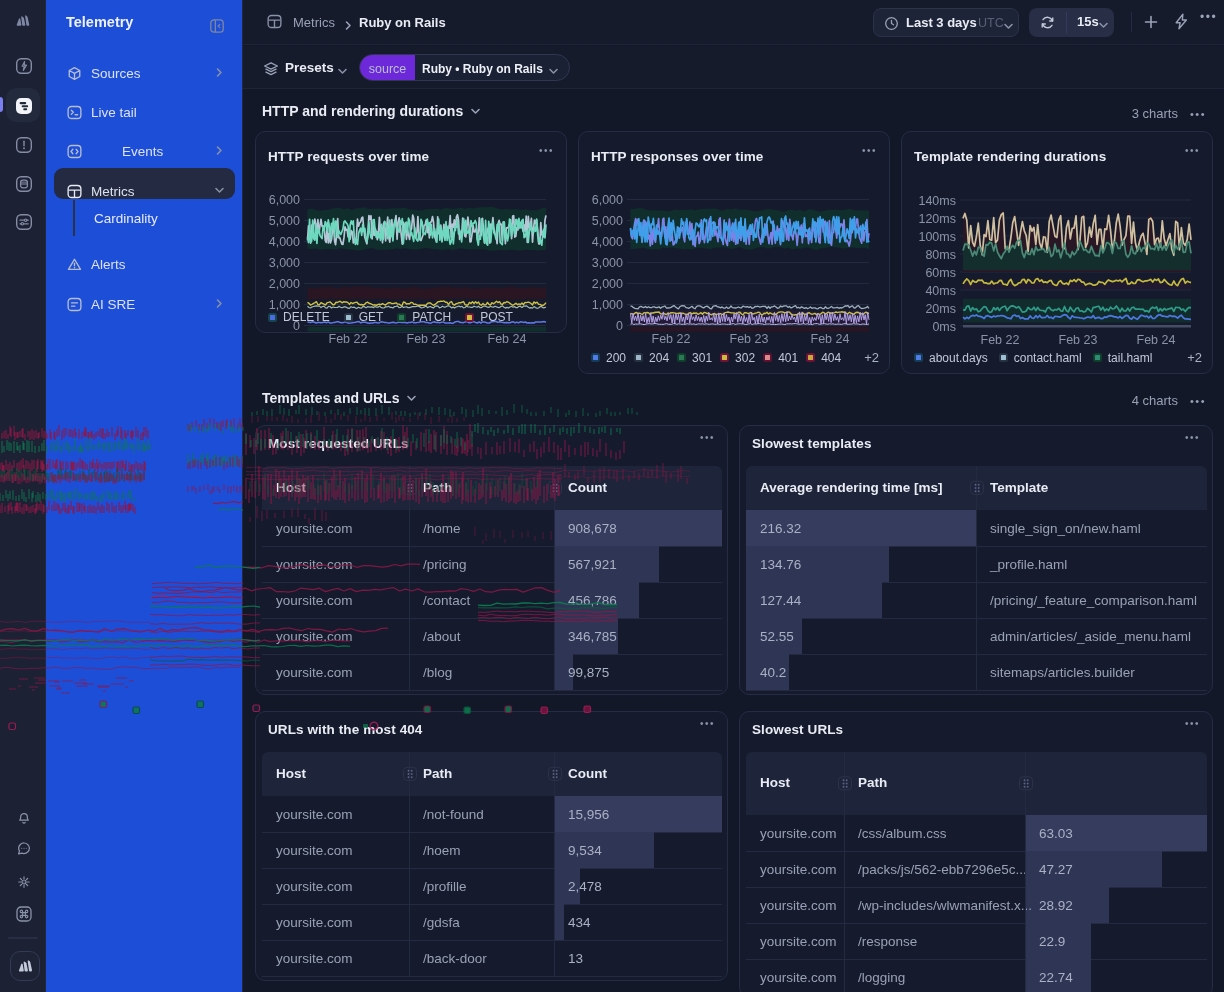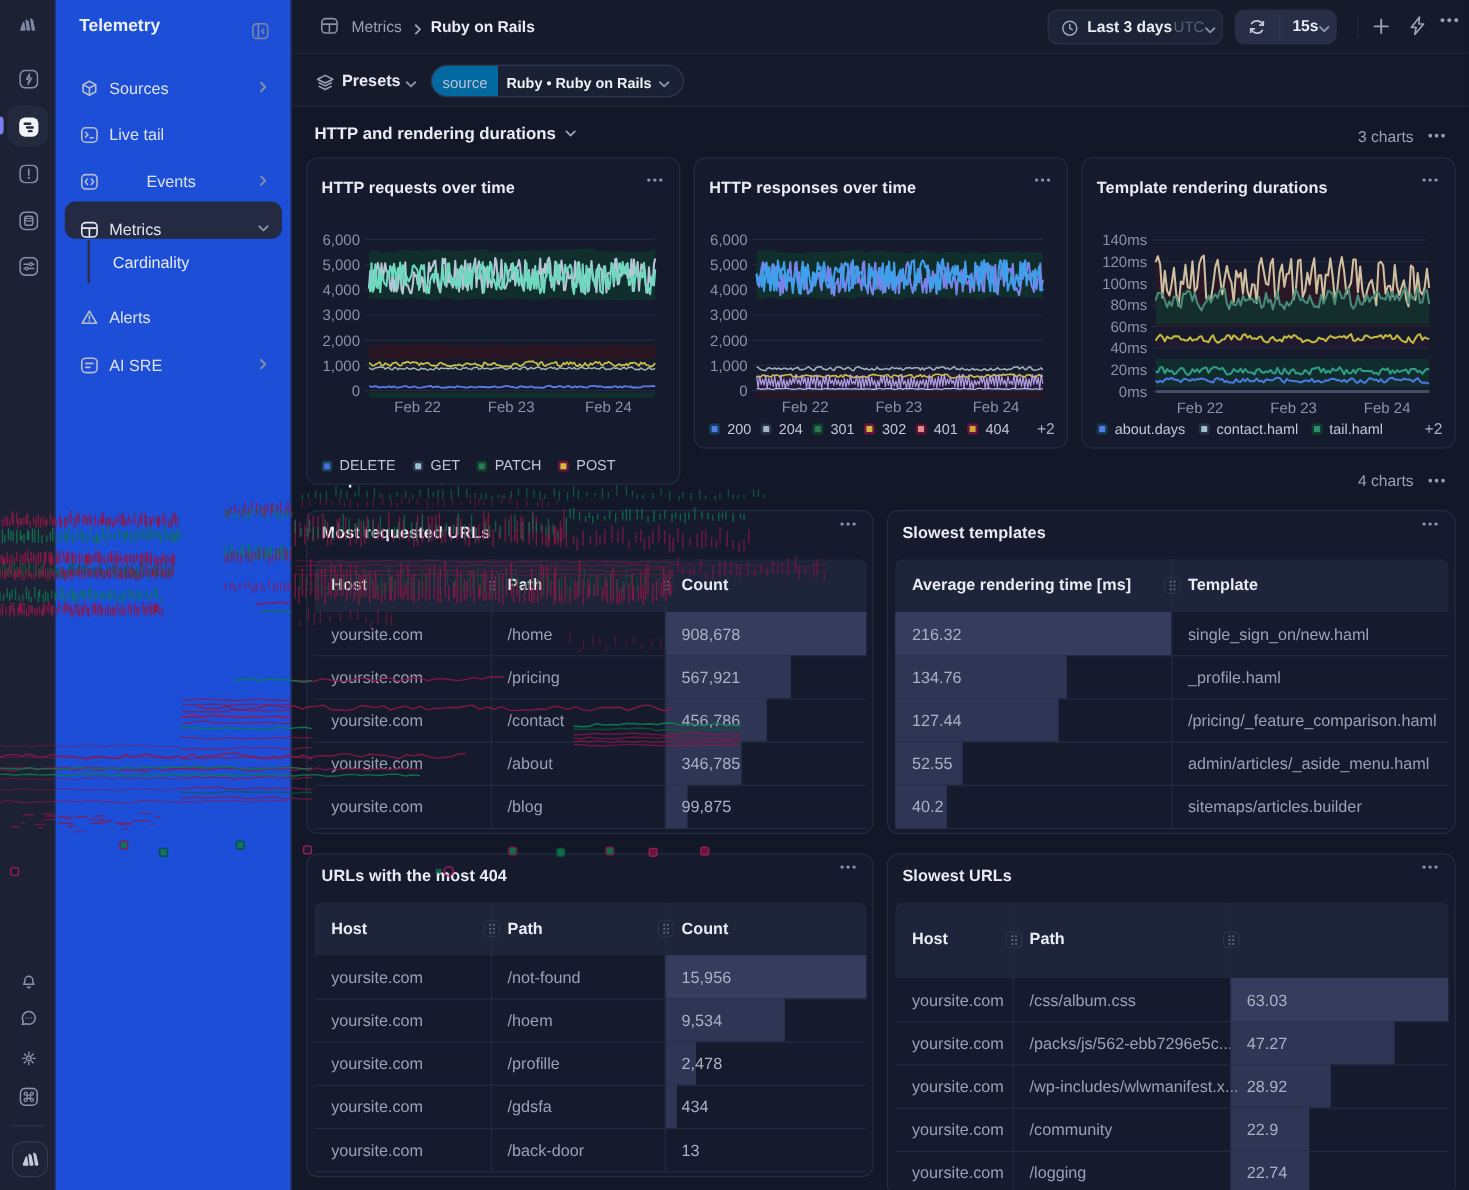--- a/index.html
+++ b/index.html
@@ -202,37 +202,37 @@
     <div class="toolbar">
       <svg width="16" height="16" viewBox="0 0 16 16" style="position:absolute;left:20px;top:15px">
         <path d="M8 1.8 14.4 5 8 8.2 1.6 5Z" fill="none" stroke="#9aa2b6" stroke-width="1.3" stroke-linejoin="round"></path>
         <path d="M2.5 7.8 8 10.6l5.5-2.8 M2.5 10.8 8 13.6l5.5-2.8" fill="none" stroke="#9aa2b6" stroke-width="1.3" stroke-linejoin="round"></path>
       </svg>
       <span style="position:absolute;left:42px;top:14px;font-size:13.5px;font-weight:700;color:#e9ecf4">Presets</span>
       <span style="position:absolute;left:94px;top:17px"><svg width="11" height="11" viewBox="0 0 11 11">
           <path d="M2 3.5 L5.5 7 L9 3.5" fill="none" stroke="#8890a6" stroke-width="1.6" stroke-linecap="round" stroke-linejoin="round"></path>
         </svg></span>
       <div style="position:absolute;left:116px;top:8px;width:211px;height:27px;background:#1b2134;border:1px solid #313752;border-radius:13.5px;overflow:hidden">
-<div style="position:absolute;left:0;top:0;width:55px;height:27px;background:#0369a1;display:flex;align-items:center;justify-content:center;font-size:12.5px;color:#b9c0d2">source</div>
+<div style="position:absolute;left:0;top:0;width:55px;height:27px;background:#6d28d9;display:flex;align-items:center;justify-content:center;font-size:12.5px;color:#b9c0d2">source</div>
 <span style="position:absolute;left:62px;top:6.5px;font-size:12px;font-weight:600;color:#eef1f7">Ruby • Ruby on Rails</span>
 <span style="position:absolute;left:188px;top:8px"><svg width="11" height="11" viewBox="0 0 11 11">
             <path d="M2 3.5 L5.5 7 L9 3.5" fill="none" stroke="#8890a6" stroke-width="1.6" stroke-linecap="round" stroke-linejoin="round"></path>
           </svg></span>
       </div>
     </div>
     <div class="shead" style="left:19px;top:103px">HTTP and rendering durations <svg width="11" height="11" viewBox="0 0 11 11">
         <path d="M2 3.5 L5.5 7 L9 3.5" fill="none" stroke="#9aa2b6" stroke-width="1.6" stroke-linecap="round" stroke-linejoin="round"></path>
       </svg></div>
     <div class="scount" style="top:106px">3 charts <span style="letter-spacing:1.5px;font-size:11px">•••</span></div>
     <div class="shead" style="left:19px;top:390px">Templates and URLs <svg width="11" height="11" viewBox="0 0 11 11">
         <path d="M2 3.5 L5.5 7 L9 3.5" fill="none" stroke="#9aa2b6" stroke-width="1.6" stroke-linecap="round" stroke-linejoin="round"></path>
       </svg></div>
     <div class="scount" style="top:393px">4 charts <span style="letter-spacing:1.5px;font-size:11px">•••</span></div>
   </div>
-<div class="card" style="left:255px;top:131px;width:312px;height:273px">
+<div class="card" style="left:255px;top:131px;width:312px;height:202px">
 <div class="ctitle" style="top:17px">HTTP requests over time</div>
     <div class="dots" style="top:13px">•••</div>
 <svg width="312" height="220" style="position:absolute;left:0;top:0" font-family="Liberation Sans, sans-serif">
       <line x1="48" y1="67.5" x2="290.0" y2="67.5" stroke="#242b41" stroke-width="1"></line>
       <text x="44" y="72.0" text-anchor="end" font-size="12.5" fill="#8b93a8">6,000</text>
       <line x1="48" y1="88.5" x2="290.0" y2="88.5" stroke="#242b41" stroke-width="1"></line>
       <text x="44" y="93.0" text-anchor="end" font-size="12.5" fill="#8b93a8">5,000</text>
       <line x1="48" y1="109.5" x2="290.0" y2="109.5" stroke="#242b41" stroke-width="1"></line>
       <text x="44" y="114.0" text-anchor="end" font-size="12.5" fill="#8b93a8">4,000</text>
       <line x1="48" y1="130.5" x2="290.0" y2="130.5" stroke="#242b41" stroke-width="1"></line>
@@ -537,21 +537,21 @@
     <div class="tcell" style="left:118px;top:139px;height:36px">/packs/js/562-ebb7296e5c...</div>
     <div class="tcell tc-hi" style="left:299px;top:139px;height:36px">47.27</div>
     <div style="position:absolute;left:6px;top:175px;width:461px;height:1px;background:#232a42"></div>
     <div style="position:absolute;left:285px;top:175px;width:83.5px;height:36px;background:#2f3655"></div>
     <div class="tcell" style="left:20px;top:175px;height:36px">yoursite.com</div>
     <div class="tcell" style="left:118px;top:175px;height:36px">/wp-includes/wlwmanifest.x...</div>
     <div class="tcell tc-hi" style="left:299px;top:175px;height:36px">28.92</div>
     <div style="position:absolute;left:6px;top:211px;width:461px;height:1px;background:#232a42"></div>
     <div style="position:absolute;left:285px;top:211px;width:66.1px;height:36px;background:#2f3655"></div>
     <div class="tcell" style="left:20px;top:211px;height:36px">yoursite.com</div>
-    <div class="tcell" style="left:118px;top:211px;height:36px">/community</div>
+    <div class="tcell" style="left:118px;top:211px;height:36px">/response</div>
     <div class="tcell tc-hi" style="left:299px;top:211px;height:36px">22.9</div>
     <div style="position:absolute;left:6px;top:247px;width:461px;height:1px;background:#232a42"></div>
     <div style="position:absolute;left:285px;top:247px;width:65.7px;height:36px;background:#2f3655"></div>
     <div class="tcell" style="left:20px;top:247px;height:36px">yoursite.com</div>
     <div class="tcell" style="left:118px;top:247px;height:36px">/logging</div>
     <div class="tcell tc-hi" style="left:299px;top:247px;height:36px">22.74</div>
     <div style="position:absolute;left:104px;top:40px;width:1px;height:243px;background:#232a42"></div>
     <div style="position:absolute;left:285px;top:40px;width:1px;height:243px;background:#232a42"></div>
     <svg style="position:absolute;left:0;top:0" width="474" height="286">
       <rect x="98.5" y="64.8" width="13" height="13" rx="3.5" fill="none" stroke="#2c3349" stroke-width="1"></rect>

